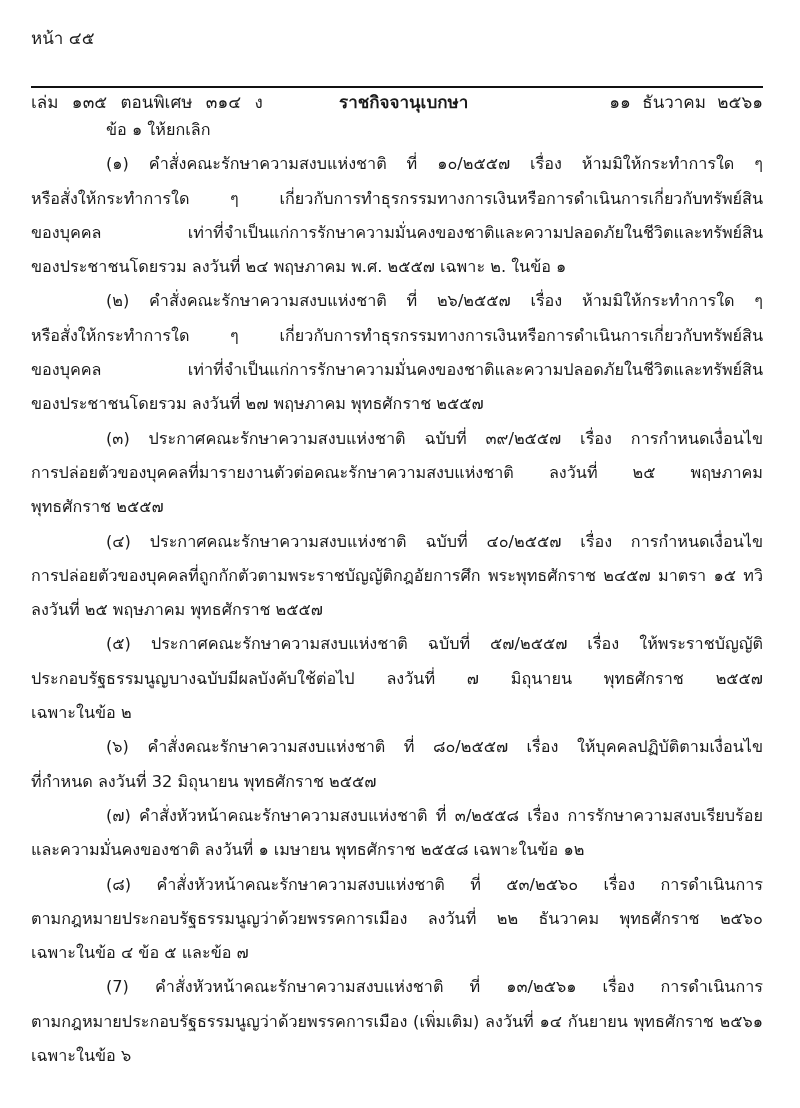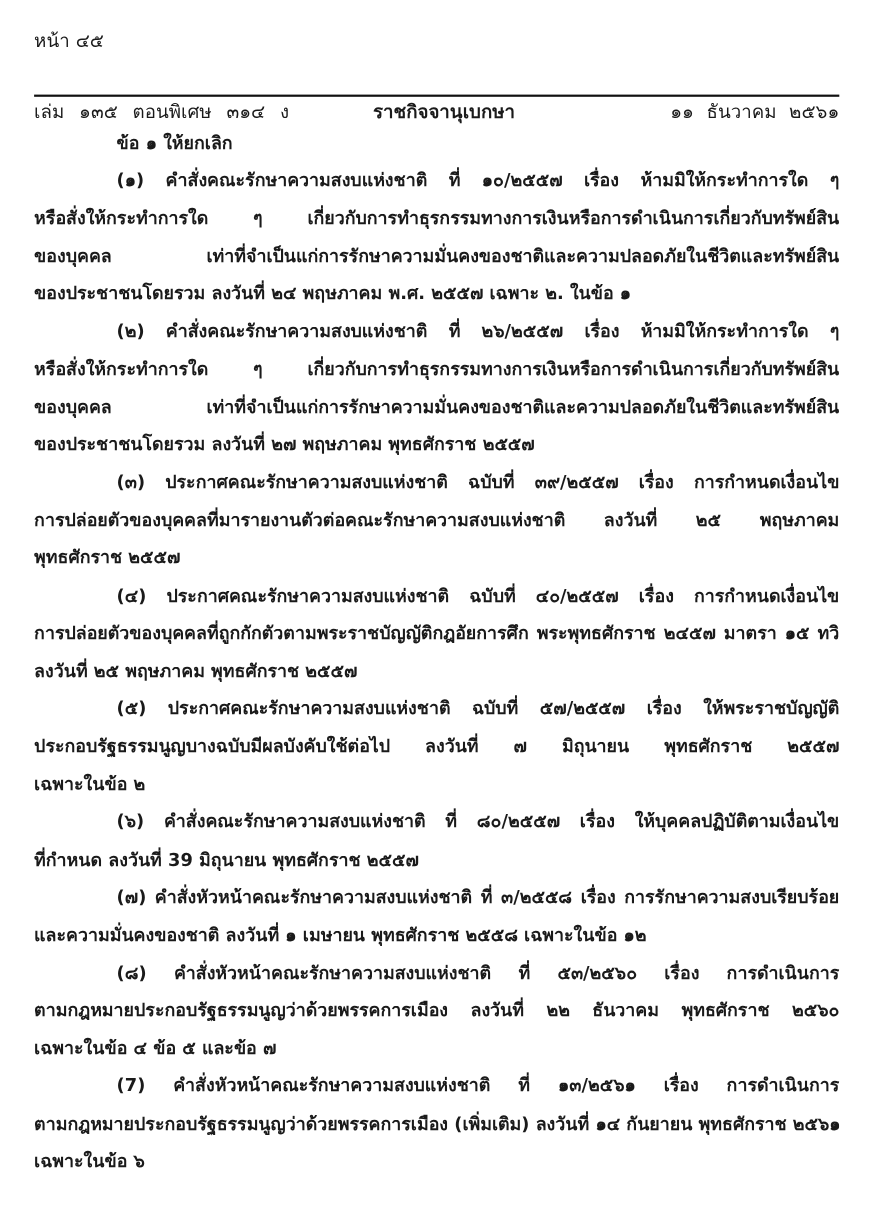--- a/index.html
+++ b/index.html
@@ -69,21 +69,20 @@
       height: 0;
       border-top: 2px solid #111;
     }
     .body-text {
       position: absolute;
       top: 113px;
       left: 0;
       width: 732px;
       font-size: 16.2px;
       line-height: 34.3px;
-      font-weight: bold;
     }
     .para {
       margin: 0;
       text-align: justify;
       text-align-last: left;
     }
     .line {
       display: block;
       white-space: nowrap;
       overflow: hidden;
@@ -143,21 +142,21 @@
     </div>
 
     <div class="para">
       <span class="line first">(๕) ประกาศคณะรักษาความสงบแห่งชาติ ฉบับที่ ๕๗/๒๕๕๗ เรื่อง ให้พระราชบัญญัติ</span>
       <span class="line">ประกอบรัฐธรรมนูญบางฉบับมีผลบังคับใช้ต่อไป ลงวันที่ ๗ มิถุนายน พุทธศักราช ๒๕๕๗</span>
       <span class="line last">เฉพาะในข้อ ๒</span>
     </div>
 
     <div class="para">
       <span class="line first">(๖) คำสั่งคณะรักษาความสงบแห่งชาติ ที่ ๘๐/๒๕๕๗ เรื่อง ให้บุคคลปฏิบัติตามเงื่อนไข</span>
-      <span class="line last">ที่กำหนด ลงวันที่ 39 มิถุนายน พุทธศักราช ๒๕๕๗</span>
+      <span class="line last">ที่กำหนด ลงวันที่ 32 มิถุนายน พุทธศักราช ๒๕๕๗</span>
     </div>
 
     <div class="para">
       <span class="line first">(๗) คำสั่งหัวหน้าคณะรักษาความสงบแห่งชาติ ที่ ๓/๒๕๕๘ เรื่อง การรักษาความสงบเรียบร้อย</span>
       <span class="line last">และความมั่นคงของชาติ ลงวันที่ ๑ เมษายน พุทธศักราช ๒๕๕๘ เฉพาะในข้อ ๑๒</span>
     </div>
 
     <div class="para">
       <span class="line first">(๘) คำสั่งหัวหน้าคณะรักษาความสงบแห่งชาติ ที่ ๕๓/๒๕๖๐ เรื่อง การดำเนินการ</span>
       <span class="line">ตามกฎหมายประกอบรัฐธรรมนูญว่าด้วยพรรคการเมือง ลงวันที่ ๒๒ ธันวาคม พุทธศักราช ๒๕๖๐</span>

